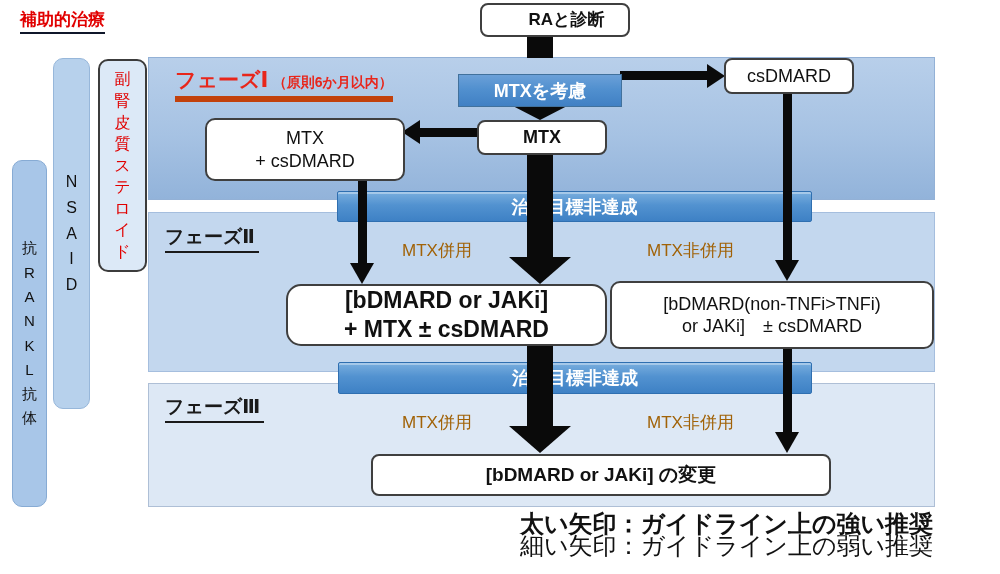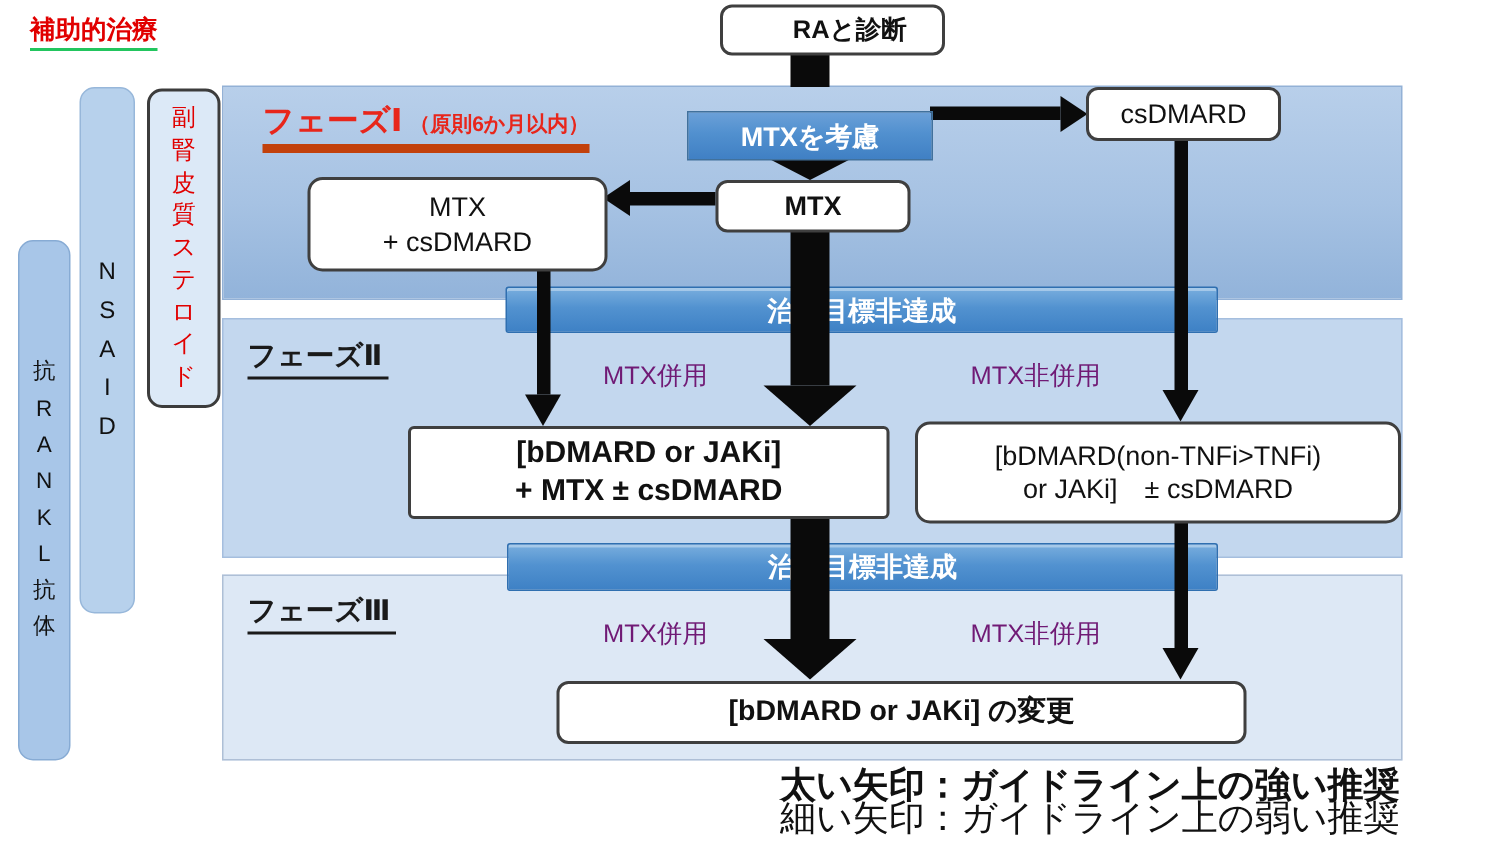--- a/index.html
+++ b/index.html
@@ -13,28 +13,28 @@
   .panel1{top:57px;height:141px;background:linear-gradient(180deg,#b8cfea 0%,#a6c2e3 55%,#92b3da 100%);border:1px solid #93b1d6;}
   .panel2{top:212px;height:158px;background:#c3d7ee;border:1px solid #a5bede;}
   .panel3{top:383px;height:122px;background:#dde8f5;border:1px solid #aebfd6;}
   
   .vbar{position:absolute;display:flex;align-items:center;justify-content:center;border-radius:10px;}
   .vtext{white-space:pre-line;text-align:center;}
   .rankl{left:12px;top:160px;width:33px;height:345px;background:#a8c6e8;border:1px solid #87abd4;font-size:15px;line-height:1.62;}
   .nsaid{left:53px;top:58px;width:35px;height:349px;background:#b7d1ec;border:1px solid #97b7da;font-size:16px;line-height:1.62;}
   .steroid{left:98px;top:59px;width:45px;height:209px;background:#dcE9f7;border:2px solid #3c3c3c;font-size:16px;line-height:1.35;color:#e10000;}
   
-  .main-title{left:20px;top:8px;font-size:17px;font-weight:bold;color:#e10000;border-bottom:2px solid #22c55e;padding-bottom:1px;}
+  .main-title{left:20px;top:8px;font-size:17px;font-weight:bold;color:#e10000;border-bottom:2px solid #0f172a;padding-bottom:1px;}
   .phase-label{font-weight:bold;border-bottom:2px solid #1a1a1a;padding:0 4px 1px 0;font-size:19px;color:#1a1a1a;}
   .phase1-label{left:175px;top:66px;color:#e8261b;border-bottom:6px solid #c2410c;padding-bottom:2px;font-weight:bold;}
   .phase1-label .big{font-size:21px;}
   .phase1-label .small{font-size:14px;}
   .p2label{left:165px;top:224px;}
   .p3label{left:165px;top:394px;}
-  .branch{position:absolute;font-size:17px;color:#701a75;}
+  .branch{position:absolute;font-size:17px;color:#a16207;}
   
   .box{position:absolute;background:#ffffff;border:2px solid #3f3f3f;border-radius:8px;
        display:flex;flex-direction:column;align-items:center;justify-content:center;
        font-size:18px;line-height:1.25;z-index:6;text-align:center;}
   .bold{font-weight:bold;}
   .bluebox{position:absolute;background:linear-gradient(180deg,#6ba0d8 0%,#5190cf 45%,#4080c4 100%);
        border:1px solid #41719c;color:#fff;font-weight:bold;font-size:18px;
        display:flex;align-items:center;justify-content:center;z-index:6;}
   .hbar{position:absolute;background:linear-gradient(180deg,#79aede 0%,#5292d0 45%,#3e81c5 100%);
        border:1px solid #2f6fb0;box-shadow:inset 0 2px 0 rgba(255,255,255,0.35);
@@ -123,21 +123,21 @@
   <div class="head head-down-small" style="left:775px;top:432px;"></div>
 
   <div class="box bold" style="left:480px;top:3px;width:123px;height:30px;font-size:17px;padding-left:23px;">RAと診断</div>
   <div class="bluebox" style="left:458px;top:58px;width:162px;height:31px;margin-top:16px;">MTXを考慮</div>
   <div class="box" style="left:724px;top:58px;width:126px;height:32px;">csDMARD</div>
   <div class="box bold" style="left:477px;top:120px;width:126px;height:31px;">MTX</div>
   <div class="box" style="left:205px;top:118px;width:196px;height:59px;border-radius:10px;">
     <span>MTX</span>
     <span>+ csDMARD</span>
   </div>
-  <div class="box bold" style="left:272px;top:284px;width:317px;height:58px;font-size:20px;border-radius:4px;">
+  <div class="box bold" style="left:286px;top:284px;width:317px;height:58px;font-size:23px;border-radius:15px;">
     <span>[bDMARD or JAKi]</span>
     <span>+ MTX ± csDMARD</span>
   </div>
   <div class="box" style="left:610px;top:281px;width:320px;height:64px;border-radius:10px;">
     <span>[bDMARD(non-TNFi&gt;TNFi)</span>
     <span>or JAKi]　± csDMARD</span>
   </div>
   <div class="box bold" style="left:371px;top:454px;width:456px;height:38px;font-size:19px;">[bDMARD or JAKi] の変更</div>
 
   <div class="branch" style="left:402px;top:239px;">MTX併用</div>

